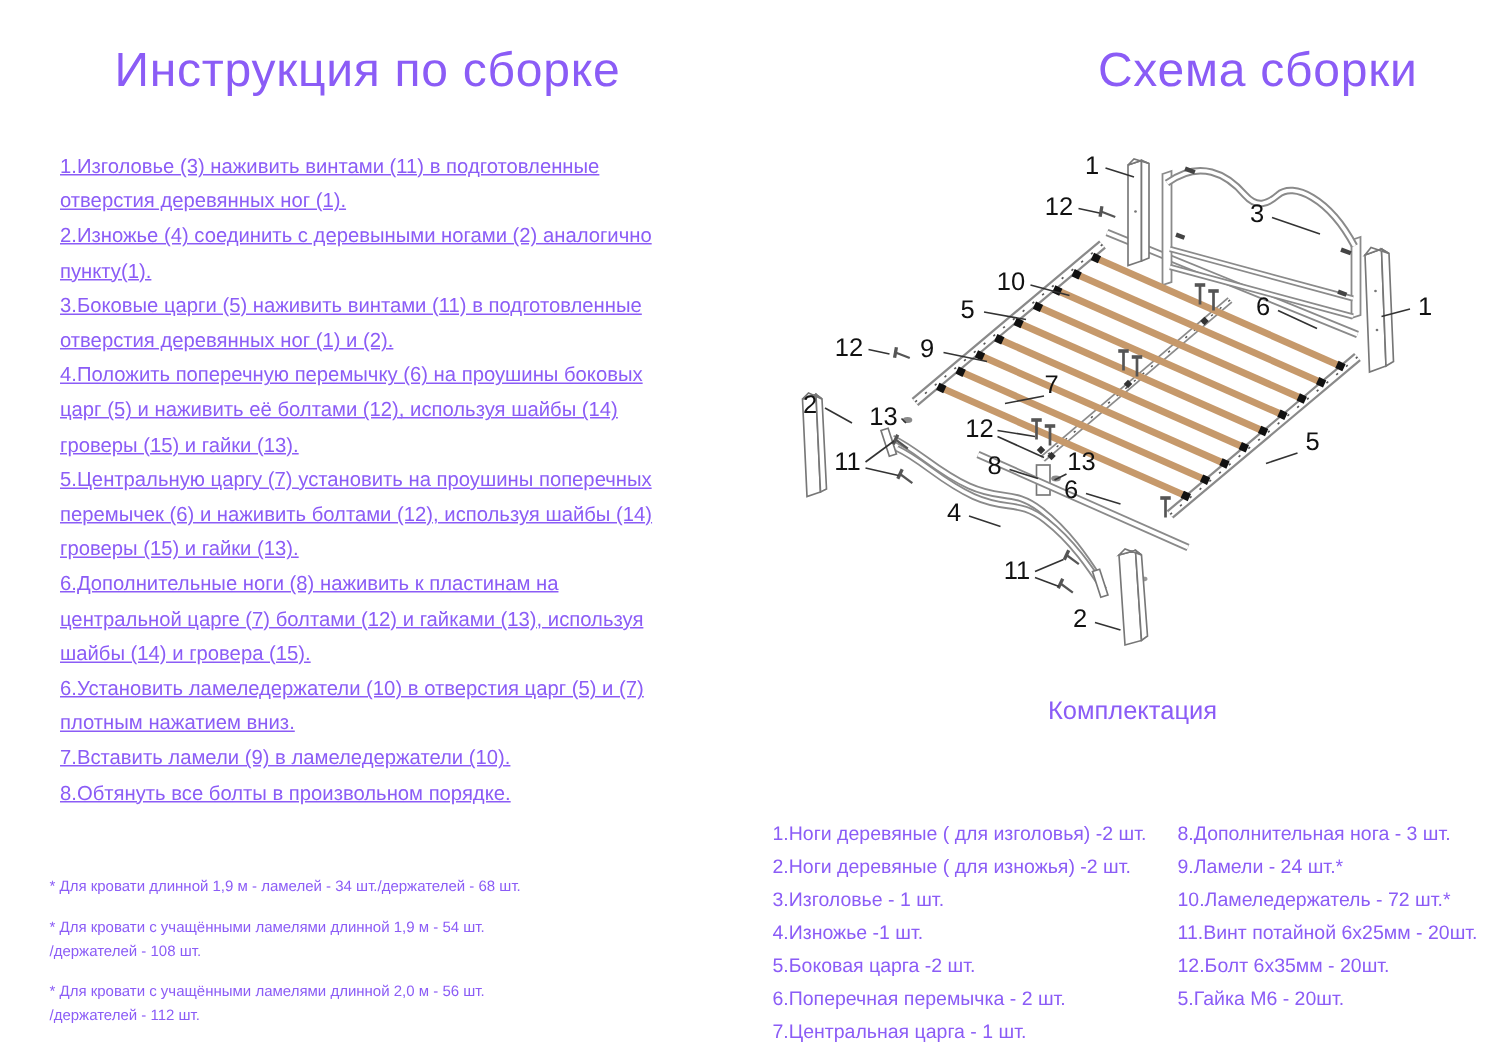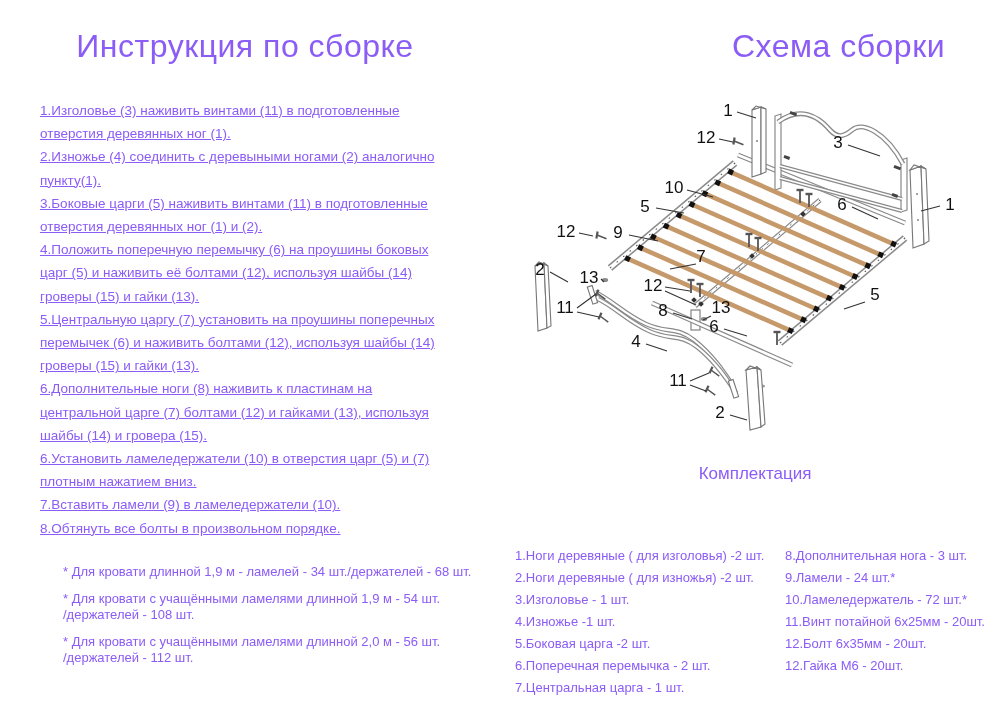--- a/index.html
+++ b/index.html
@@ -4,22 +4,22 @@
 <style>
   html,body{margin:0;padding:0;background:#fff;}
   .page{position:relative;width:1000px;height:706px;background:#ffffff;
         font-family:"Liberation Sans",sans-serif;color:#8b5cf6;overflow:hidden;}
   .title-left{position:absolute;left:30px;top:28px;width:430px;text-align:center;
         font-size:32px;letter-spacing:.5px;}
   .title-right{position:absolute;left:555px;top:28px;width:390px;text-align:right;
         font-size:32px;letter-spacing:.5px;}
   .steps{position:absolute;left:40px;top:99px;width:458px;font-size:13.5px;
         line-height:23.2px;white-space:pre-line;text-decoration:underline;}
-  .footnotes{position:absolute;left:33px;top:564px;width:470px;font-size:13px;
-        line-height:16.5px;margin-left:30px;}
+  .footnotes{position:absolute;left:33px;top:584px;width:470px;font-size:10px;
+        line-height:16.5px;}
   .footnote{white-space:pre-line;margin:0 0 10px 0;}
   .parts-heading{position:absolute;left:515px;top:464px;width:480px;text-align:center;
         font-weight:normal;font-size:17px;}
   .parts-col{position:absolute;top:501px;font-size:13px;line-height:22px;margin-top:44px;}
   .parts-left{left:515px;width:265px;}
   .parts-right{left:785px;width:213px;}
   svg.diagram{position:absolute;left:500px;top:86px;}
   .dlabel{font-size:17px;fill:#111;}
 </style>
 </head>
@@ -294,16 +294,16 @@
       <div class="parts-item">5.Боковая царга -2 шт.</div>
       <div class="parts-item">6.Поперечная перемычка - 2 шт.</div>
       <div class="parts-item">7.Центральная царга - 1 шт.</div>
     </div>
   <div class="parts-col parts-right">
       <div class="parts-item">8.Дополнительная нога - 3 шт.</div>
       <div class="parts-item">9.Ламели - 24 шт.*</div>
       <div class="parts-item">10.Ламеледержатель - 72 шт.*</div>
       <div class="parts-item">11.Винт потайной 6х25мм - 20шт.</div>
       <div class="parts-item">12.Болт 6х35мм - 20шт.</div>
-      <div class="parts-item">12.Гайка М6 - 20шт.</div>
+      <div class="parts-item">5.Гайка М6 - 20шт.</div>
     </div>
 
 </div>
 
 </body></html>

